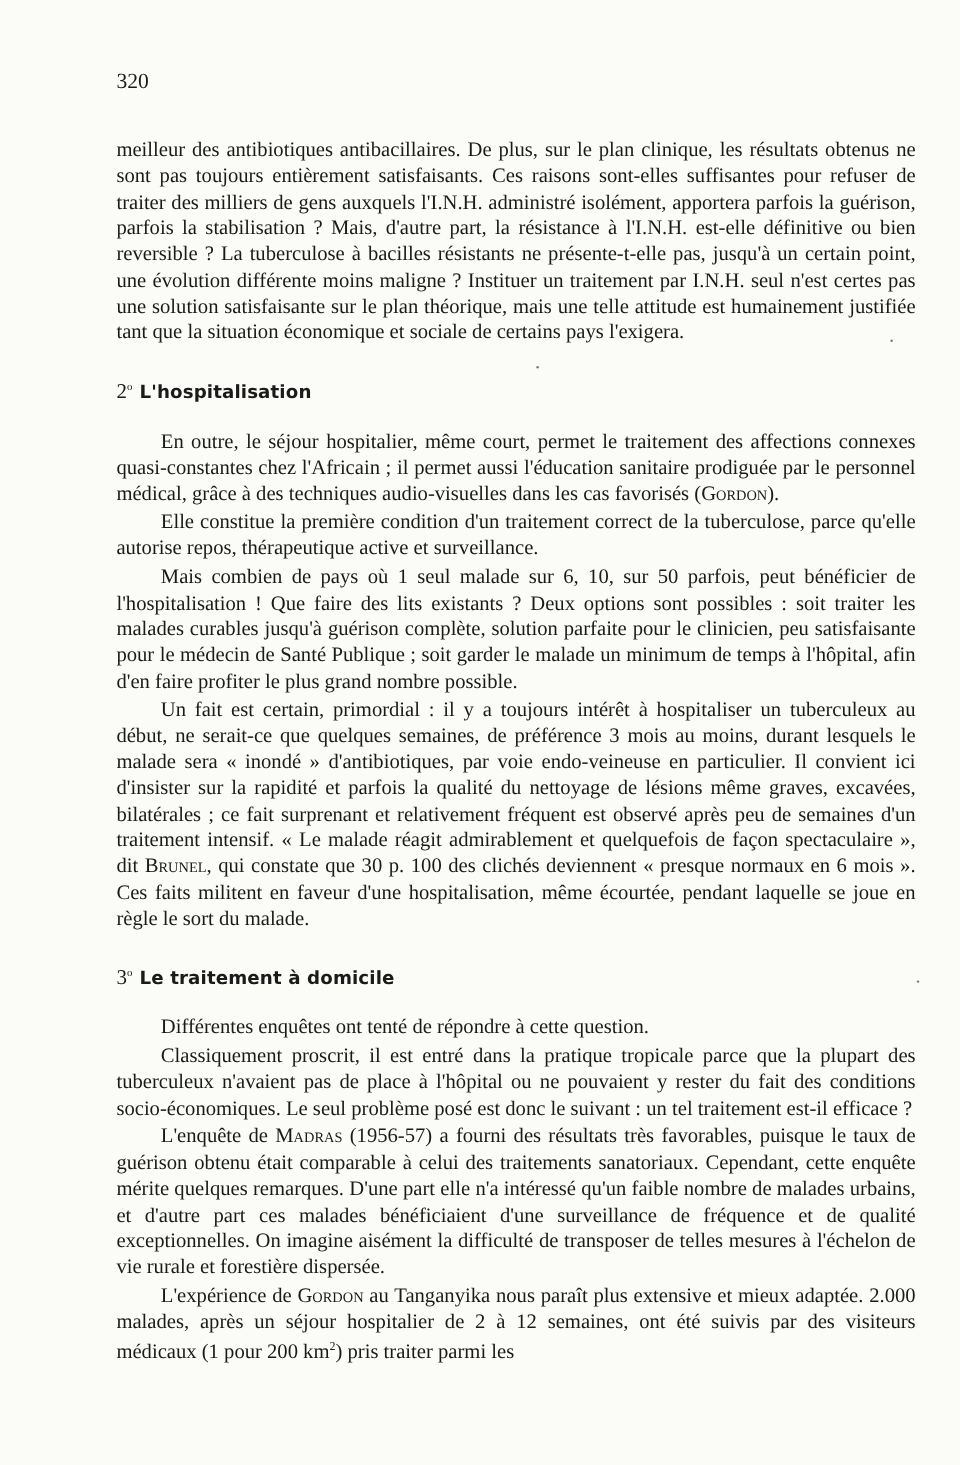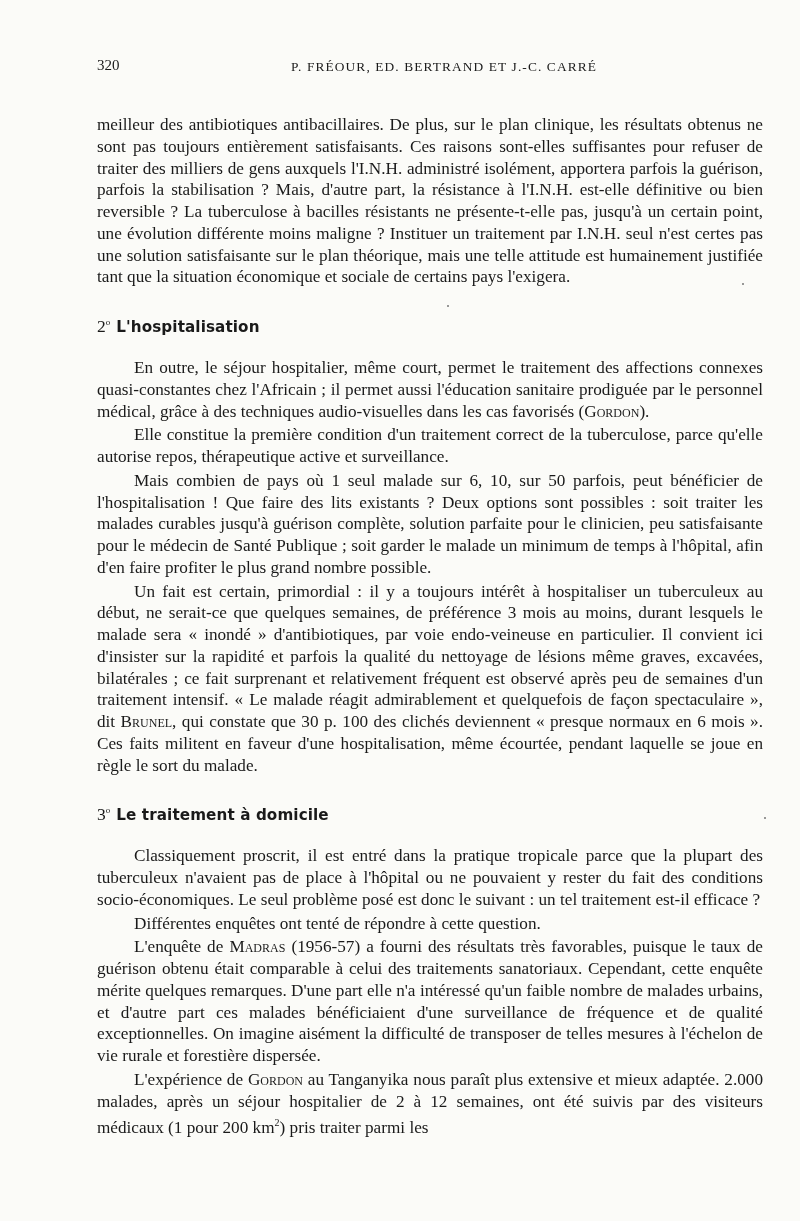--- a/index.html
+++ b/index.html
@@ -5,21 +5,21 @@
   html, body { margin: 0; padding: 0; }
   body {
     width: 800px; height: 1221px; overflow: hidden;
     background: #fbfbf8;
     color: #1a1a1a;
     font-family: "Liberation Serif", "DejaVu Serif", serif;
     position: relative;
   }
   .page { position: absolute; left: 97px; top: 57px; width: 666px; }
   .running-head { position: relative; height: 24px; font-size: 17px; }
-  .page-number { position: absolute; left: 0; top: 0; font-size: 15px; }
+  .page-number { position: absolute; left: 0; top: 0; font-size: 18px; }
   .running-title {
     position: absolute; left: 0; right: 0; top: 2px; text-align: center;
     font-size: 13.4px; letter-spacing: 1.1px; padding-left: 28px;
   }
   .body-text { margin-top: 33px; }
   p {
     margin: 0; font-size: 17.2px; line-height: 21.75px;
     text-align: justify; text-align-last: left; hyphens: none;
   }
   p.indent { text-indent: 37px; }
@@ -40,21 +40,20 @@
 <body>
 
 <div class="speck" style="left:742px;top:283px;"></div>
 <div class="speck" style="left:447px;top:305px;"></div>
 <div class="speck" style="left:764px;top:817px;"></div>
 
 <div class="page">
 
   <div class="running-head">
     <span class="page-number">320</span>
-    <span class="running-title">P. FRÉOUR, ED. BERTRAND ET J.-C. CARRÉ</span>
   </div>
 
   <div class="body-text">
 
     <p>meilleur des antibiotiques antibacillaires. De plus, sur le plan clinique, les résultats obtenus ne sont pas toujours entièrement satisfaisants. Ces raisons sont-elles suffisantes pour refuser de traiter des milliers de gens auxquels l'I.N.H. administré isolément, apportera parfois la guérison, parfois la stabilisation ? Mais, d'autre part, la résistance à l'I.N.H. est-elle définitive ou bien reversible ? La tuberculose à bacilles résistants ne présente-t-elle pas, jusqu'à un certain point, une évolution différente moins maligne ? Instituer un traitement par I.N.H. seul n'est certes pas une solution satisfaisante sur le plan théorique, mais une telle attitude est humainement justifiée tant que la situation économique et sociale de certains pays l'exigera.</p>
 
     <div class="section-heading">
       <span class="section-num"><span>2</span><sup>o</sup></span><span class="section-title">L'hospitalisation</span>
     </div>
 
@@ -63,22 +62,22 @@
     <p class="indent">Elle constitue la première condition d'un traitement correct de la tuberculose, parce qu'elle autorise repos, thérapeutique active et surveillance.</p>
 
     <p class="indent">Mais combien de pays où 1 seul malade sur 6, 10, sur 50 parfois, peut bénéficier de l'hospitalisation ! Que faire des lits existants ? Deux options sont possibles : soit traiter les malades curables jusqu'à guérison complète, solution parfaite pour le clinicien, peu satisfaisante pour le médecin de Santé Publique ; soit garder le malade un minimum de temps à l'hôpital, afin d'en faire profiter le plus grand nombre possible.</p>
 
     <p class="indent"><span>Un fait est certain, primordial : il y a toujours intérêt à hospitaliser un tuberculeux au début, ne serait-ce que quelques semaines, de préférence 3 mois au moins, durant lesquels le malade sera « inondé » d'antibiotiques, par voie endo-veineuse en particulier. Il convient ici d'insister sur la rapidité et parfois la qualité du nettoyage de lésions même graves, excavées, bilatérales ; ce fait surprenant et relativement fréquent est observé après peu de semaines d'un traitement intensif. « Le malade réagit admirablement et quelquefois de façon spectaculaire », dit </span><span class="sc">Brunel</span><span>, qui constate que 30 p. 100 des clichés deviennent « presque normaux en 6 mois ». Ces faits militent en faveur d'une hospitalisation, même écourtée, pendant laquelle se joue en règle le sort du malade.</span></p>
 
     <div class="section-heading">
       <span class="section-num"><span>3</span><sup>o</sup></span><span class="section-title">Le traitement à domicile</span>
     </div>
 
+    <p class="indent">Différentes enquêtes ont tenté de répondre à cette question.</p>
+
     <p class="indent">Classiquement proscrit, il est entré dans la pratique tropicale parce que la plupart des tuberculeux n'avaient pas de place à l'hôpital ou ne pouvaient y rester du fait des conditions socio-économiques. Le seul problème posé est donc le suivant : un tel traitement est-il efficace ?</p>
-
-    <p class="indent">Différentes enquêtes ont tenté de répondre à cette question.</p>
 
     <p class="indent"><span>L'enquête de </span><span class="sc">Madras</span><span> (1956-57) a fourni des résultats très favorables, puisque le taux de guérison obtenu était comparable à celui des traitements sanatoriaux. Cependant, cette enquête mérite quelques remarques. D'une part elle n'a intéressé qu'un faible nombre de malades urbains, et d'autre part ces malades bénéficiaient d'une surveillance de fréquence et de qualité exceptionnelles. On imagine aisément la difficulté de transposer de telles mesures à l'échelon de vie rurale et forestière dispersée.</span></p>
 
     <p class="indent"><span>L'expérience de </span><span class="sc">Gordon</span><span> au Tanganyika nous paraît plus extensive et mieux adaptée. 2.000 malades, après un séjour hospitalier de 2 à 12 semaines, ont été suivis par des visiteurs médicaux (1 pour 200 km</span><sup style="font-size:10px;">2</sup><span>) pris traiter parmi les</span></p>
 
   </div>
 </div>
 
 </body></html>

